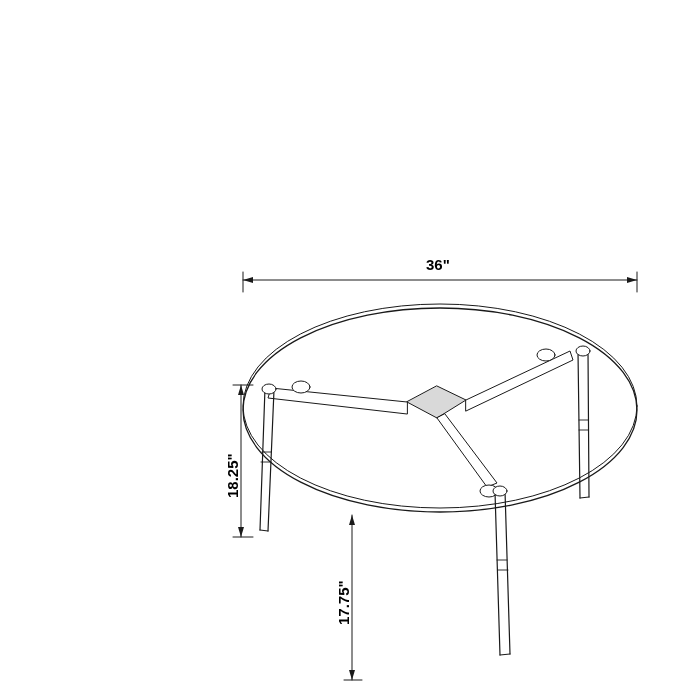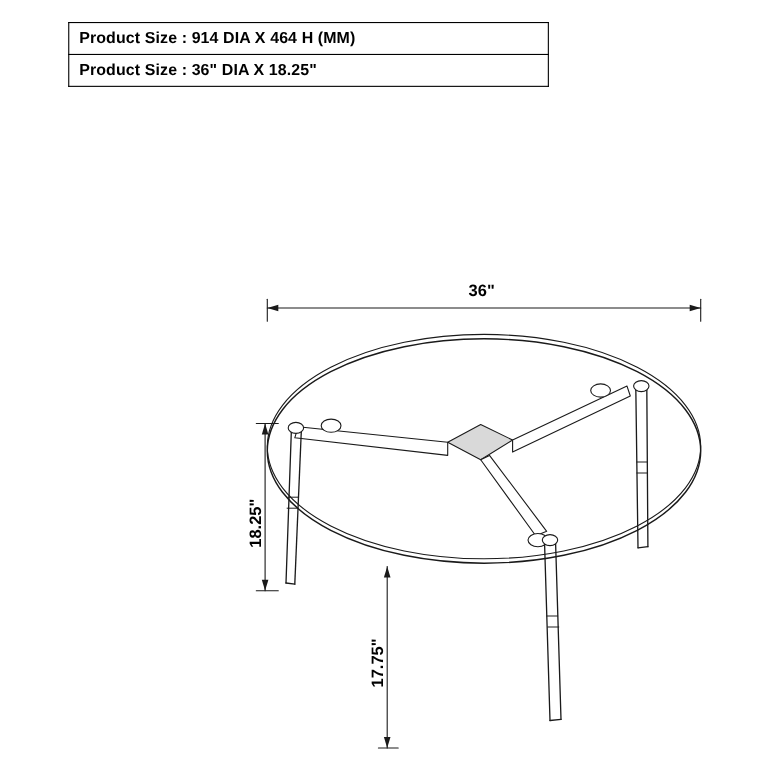--- a/index.html
+++ b/index.html
@@ -57,30 +57,20 @@
   }
   #label-width { left: 426px; top: 256px; }
   #label-height-top { left: 224px; top: 498px; }
   #label-height-leg { left: 335px; top: 625px; }
 </style>
 </head>
 <body>
 
 <div id="page">
 
-  <table class="spec-table">
-    <tbody>
-      <tr>
-        <td>Product Size : 914 DIA X 464 H (MM)</td>
-      </tr>
-      <tr>
-        <td>Product Size :  36" DIA X 18.25"</td>
-      </tr>
-    </tbody>
-  </table>
 
   <svg class="drawing" viewBox="0 0 700 700">
     <g fill="none" stroke="#1a1a1a" stroke-width="1.2" stroke-linecap="round" stroke-linejoin="round">
 
       <g stroke-width="1">
         <line x1="243" y1="280" x2="637" y2="280"></line>
 
         <path d="M243,280 L253,277 L253,283 Z" fill="#1a1a1a" stroke="none"></path>
         <path d="M637,280 L627,277 L627,283 Z" fill="#1a1a1a" stroke="none"></path>
 

